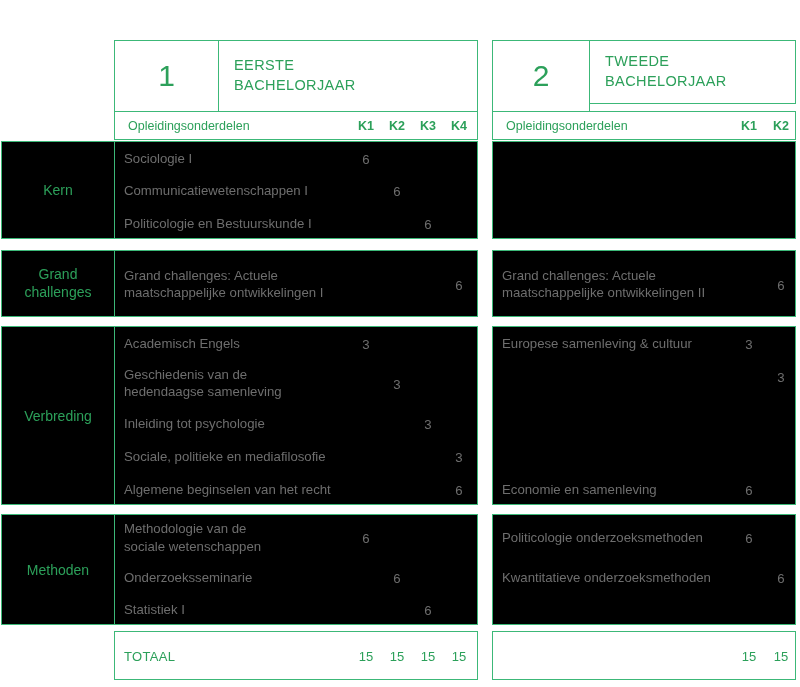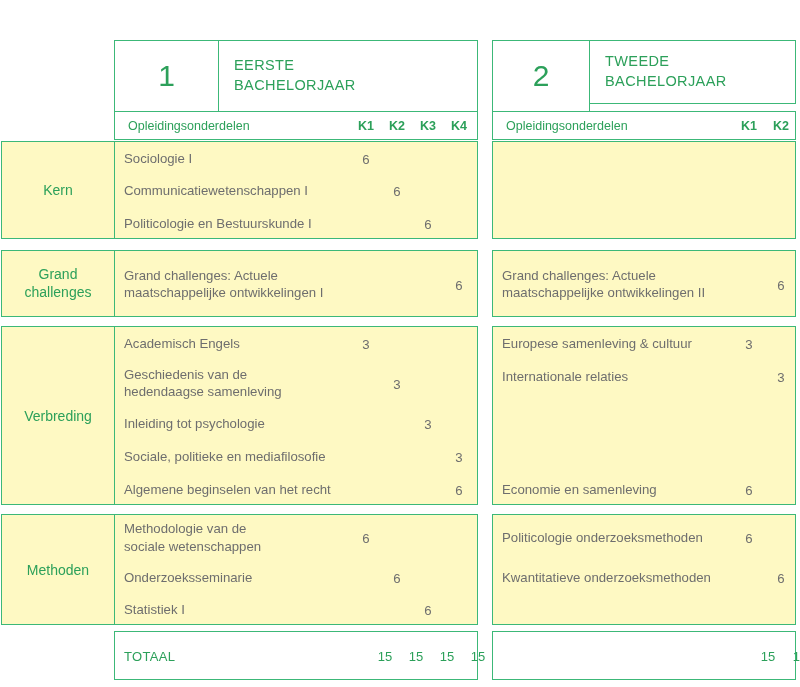--- a/index.html
+++ b/index.html
@@ -13,21 +13,21 @@
     position: relative;
     font-family: "Liberation Sans", sans-serif;
     -webkit-font-smoothing: antialiased;
   }
 
   
   .abs { position: absolute; box-sizing: border-box; }
 
   
   .brd  { border: 1.5px solid #3cb878; }
-  .fill { background: #fef9c3; }
+  .fill { background: #000000; }
 
   
   .year-num {
     display: flex;
     align-items: center;
     justify-content: center;
     font-size: 30px;
     color: #2ca05a;
     font-weight: 400;
   }
@@ -102,21 +102,20 @@
     font-size: 13px;
     letter-spacing: 0.3px;
     color: #2ca05a;
   }
   .total-val {
     position: absolute;
     top: 50%;
     transform: translate(-50%, -50%);
     font-size: 13px;
     color: #2ca05a;
-    margin-left: 19px;
   }
 </style>
 </head>
 <body>
 
 <div class="abs brd" style="left:114px; top:40px; width:105px; height:72px;">
   <div class="year-num" style="width:100%;height:100%;">1</div>
 </div>
 
 <div class="abs brd" style="left:218px; top:40px; width:260px; height:72px; border-left:none;">
@@ -216,21 +215,20 @@
     <span class="course-credit" style="left:344px;">6</span>
   </div>
 </div>
 
 <div class="abs brd fill" style="left:492px; top:326px; width:304px; height:179px;">
   <div class="abs" style="left:0;top:0;width:100%;height:33px;">
     <span class="course-name">Europese samenleving &amp; cultuur</span>
     <span class="course-credit" style="left:256px;">3</span>
   </div>
   <div class="abs" style="left:0;top:33px;width:100%;height:33px;">
-    <span class="course-name">Internationale relaties</span>
     <span class="course-credit" style="left:288px;">3</span>
   </div>
   <div class="abs" style="left:0;top:146px;width:100%;height:33px;">
     <span class="course-name">Economie en samenleving</span>
     <span class="course-credit" style="left:256px;">6</span>
   </div>
 </div>
 
 <div class="abs brd fill" style="left:1px; top:514px; width:114px; height:111px;">
   <span class="cat-label">Methoden</span>

